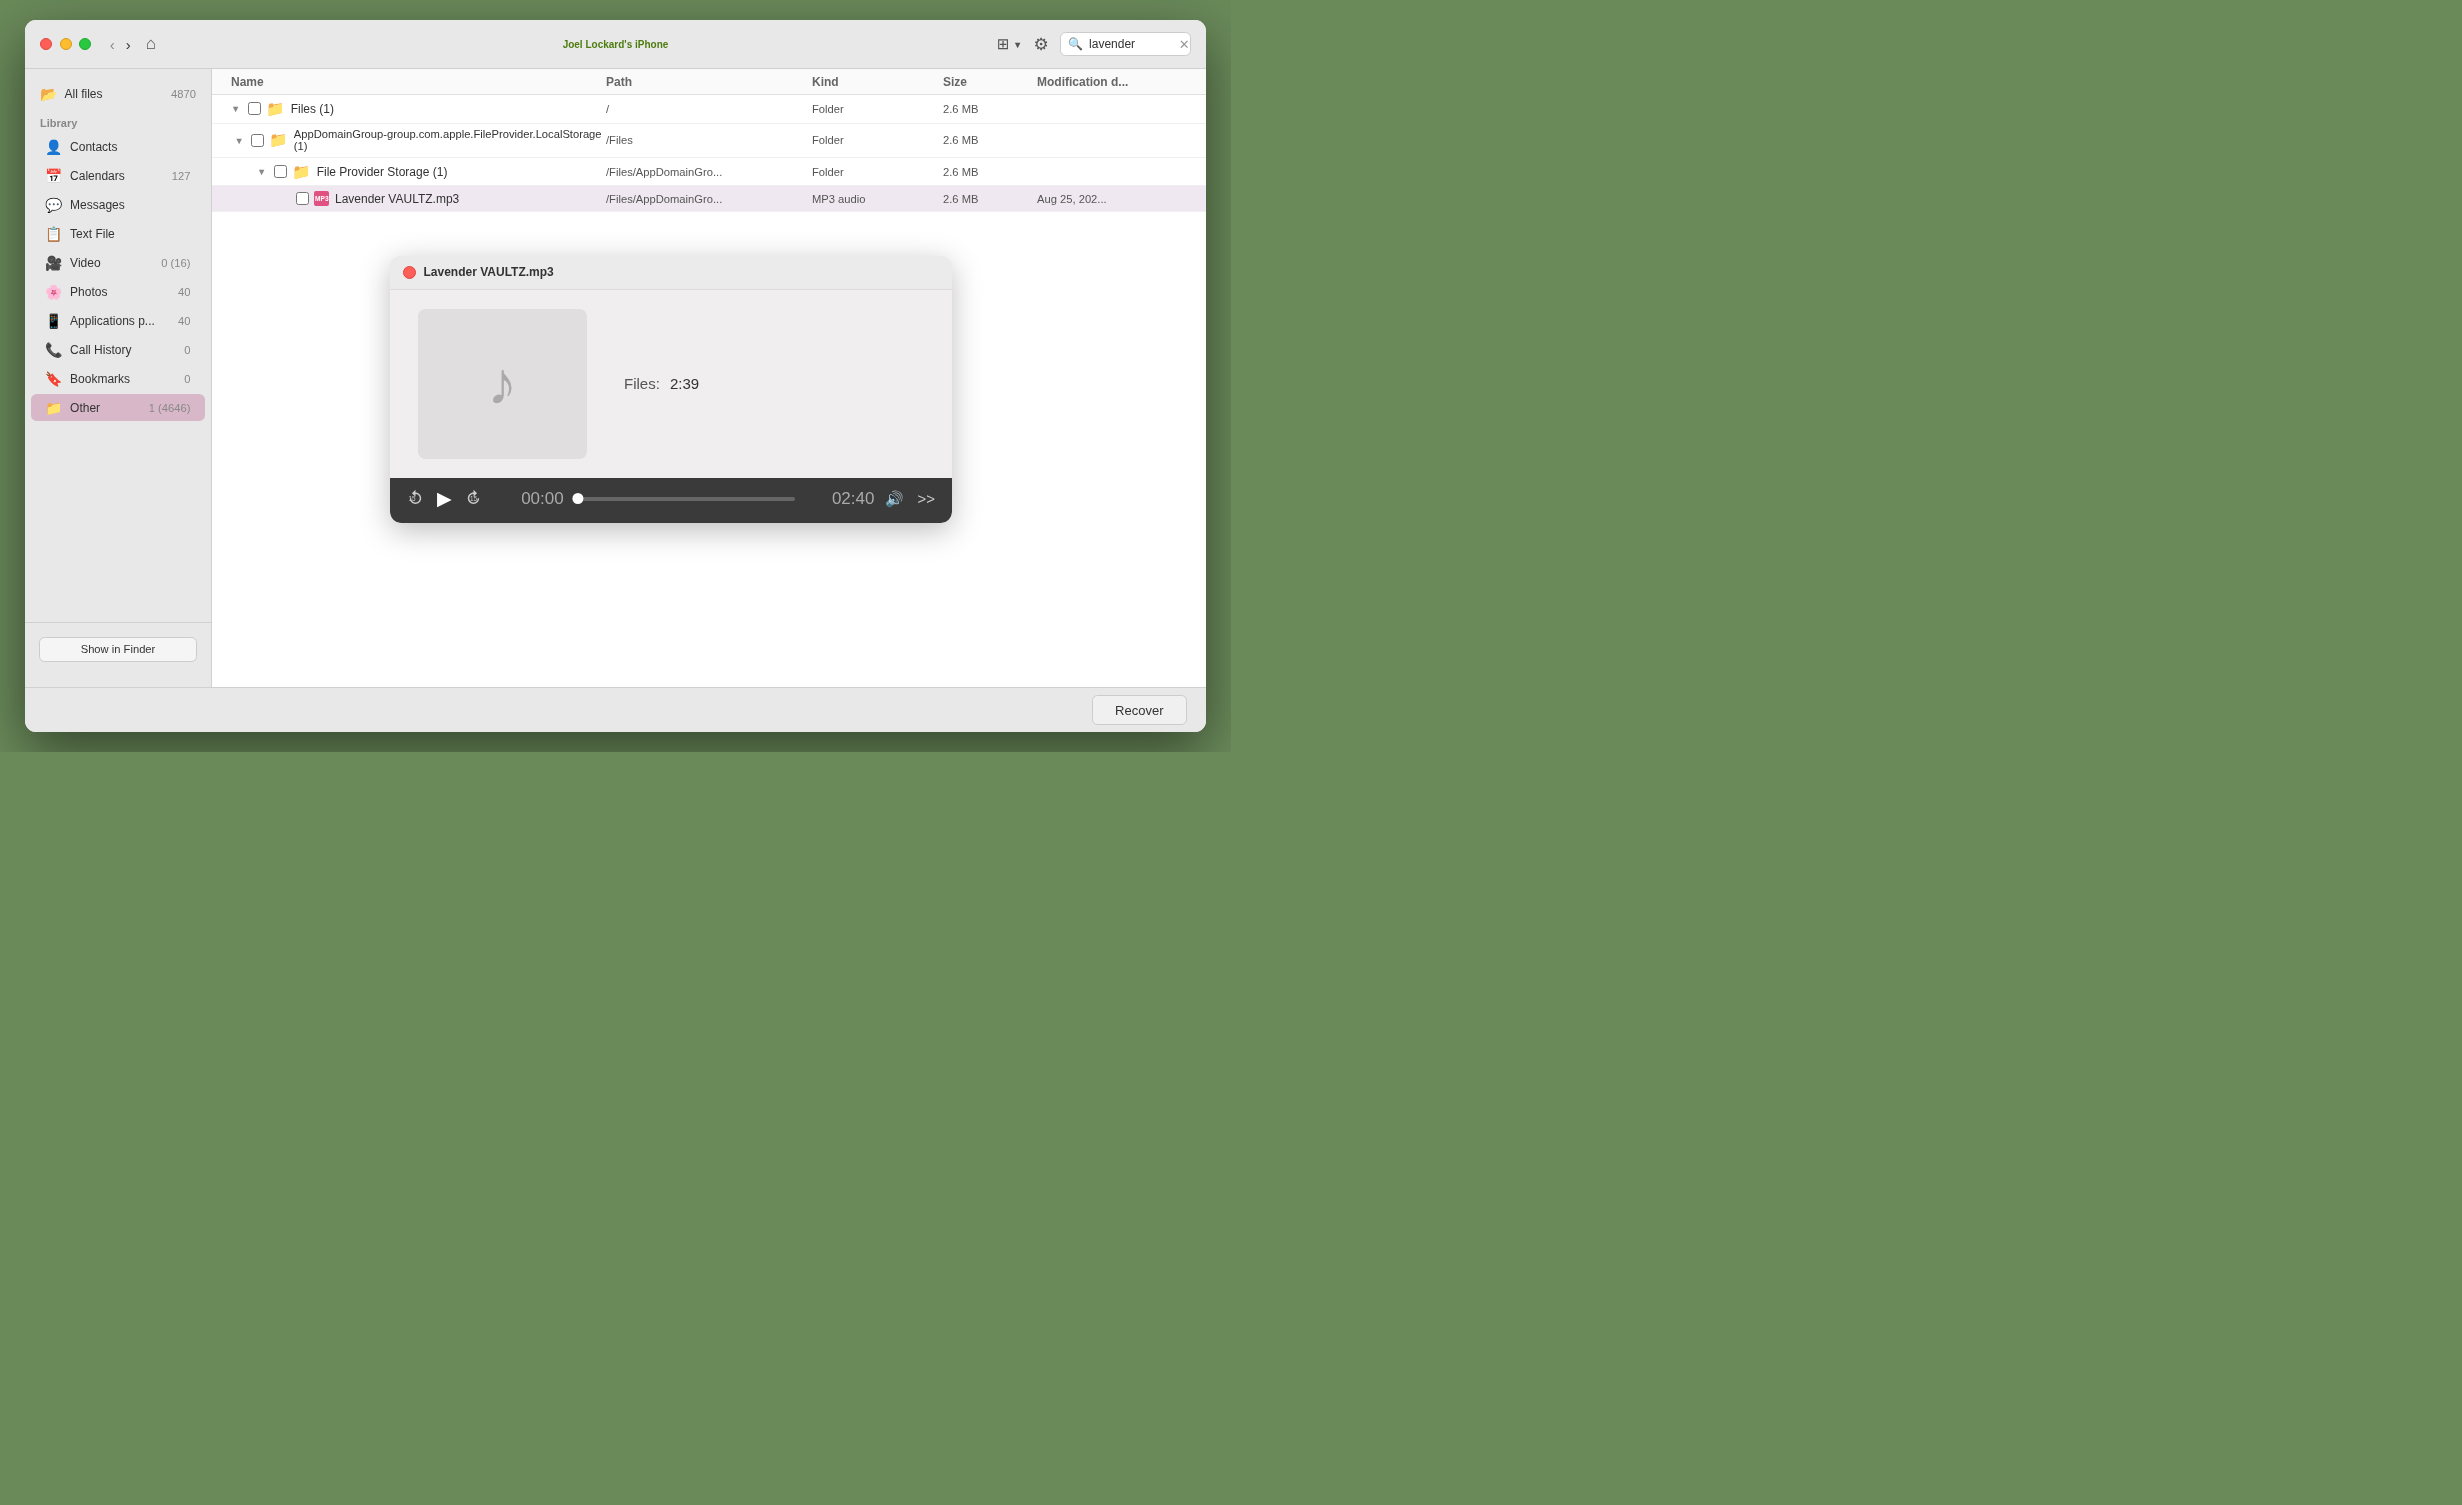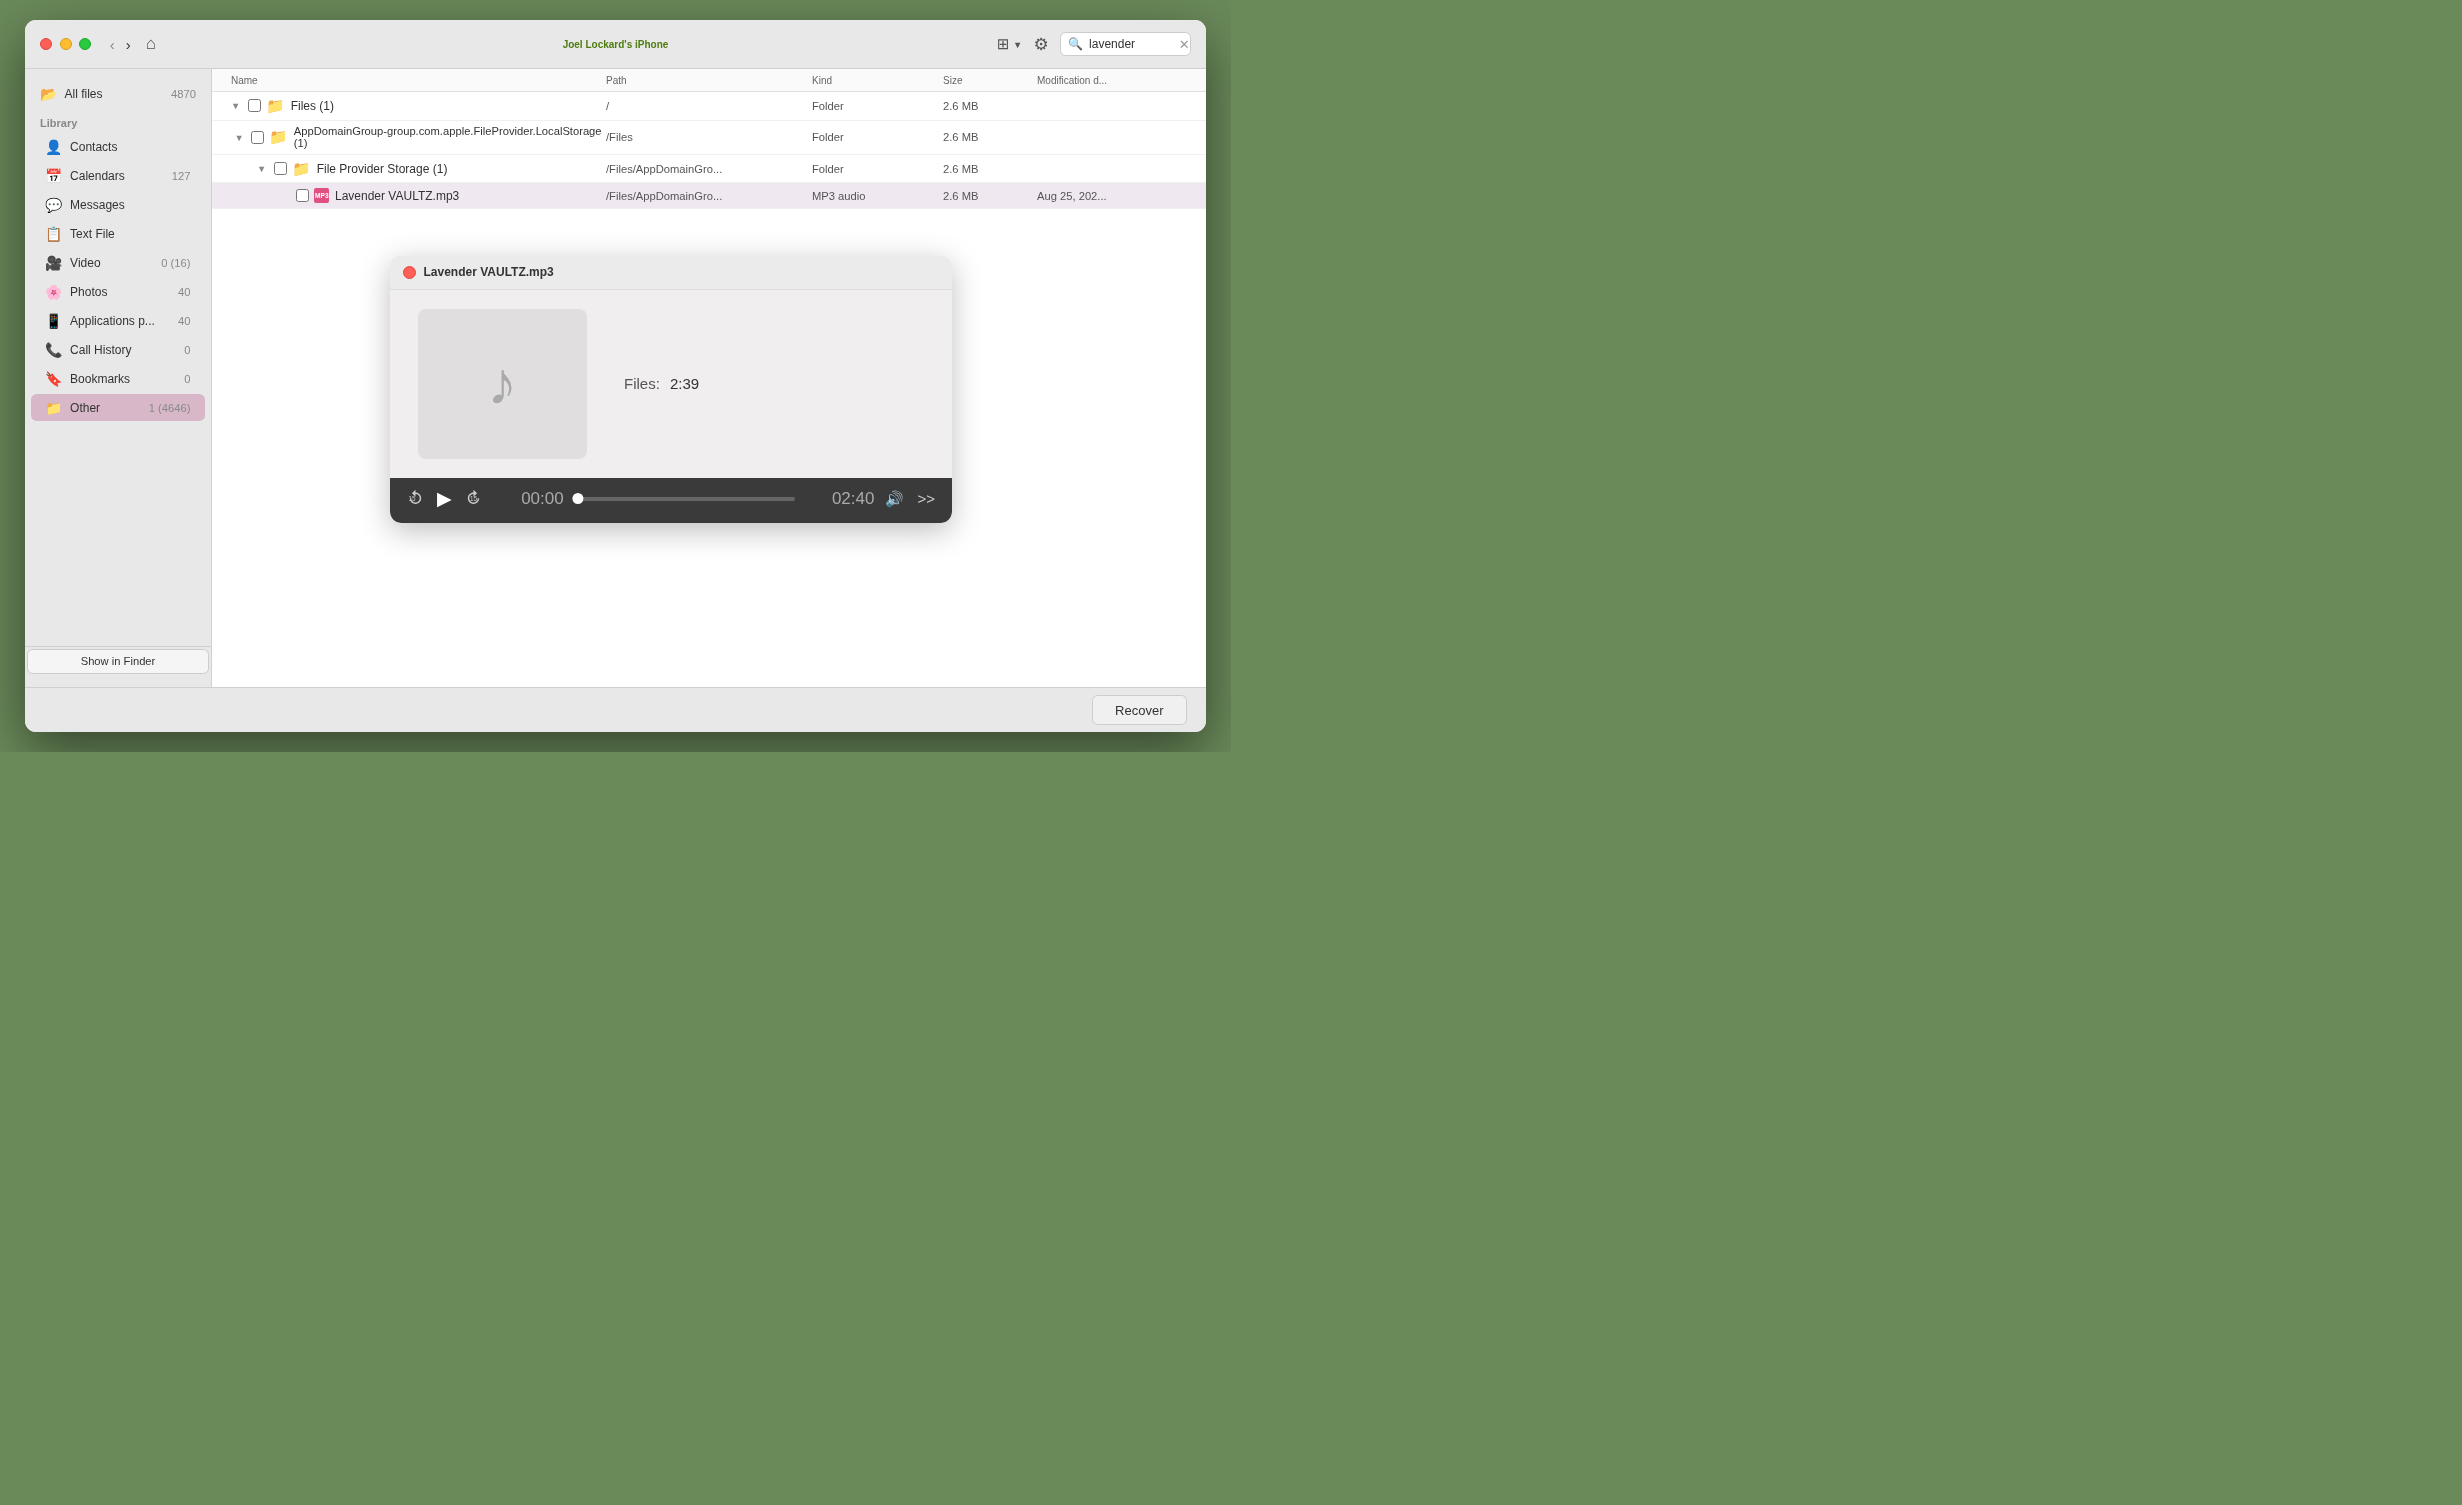--- a/index.html
+++ b/index.html
@@ -170,21 +170,21 @@
       font-size: 14px;
       width: 17px;
       text-align: center;
     }
     .sidebar-count {
       font-size: 11.2px;
       color: #888;
     }
     .sidebar-footer {
       margin-top: auto;
-      padding: 2px;
+      padding: 14px;
       border-top: 0.9px solid #d0d0d0;
     }
     .show-finder-btn {
       width: 100%;
       padding: 5.6px 11.2px;
       background: #f5f5f5;
       border: 0.9px solid #ccc;
       border-radius: 5.6px;
       font-size: 11.2px;
       color: #333;
@@ -226,23 +226,23 @@
       overflow-y: auto;
     }
     .table-header {
       display: grid;
       grid-template-columns: 1fr 206px 131px 94px 150px;
       padding: 5.6px 19px;
       border-bottom: 0.9px solid #e0e0e0;
       background: #fafafa;
     }
     .table-header-cell {
-      font-size: 10px;
+      font-size: 12px;
       color: #666;
-      font-weight: 400;
+      font-weight: 700;
     }
     .table-row {
       display: grid;
       grid-template-columns: 1fr 206px 131px 94px 150px;
       padding: 4.7px 19px;
       border-bottom: 0.9px solid #f0f0f0;
       align-items: center;
       cursor: pointer;
     }
     .table-row.highlighted { background: #f0e8f0; }

